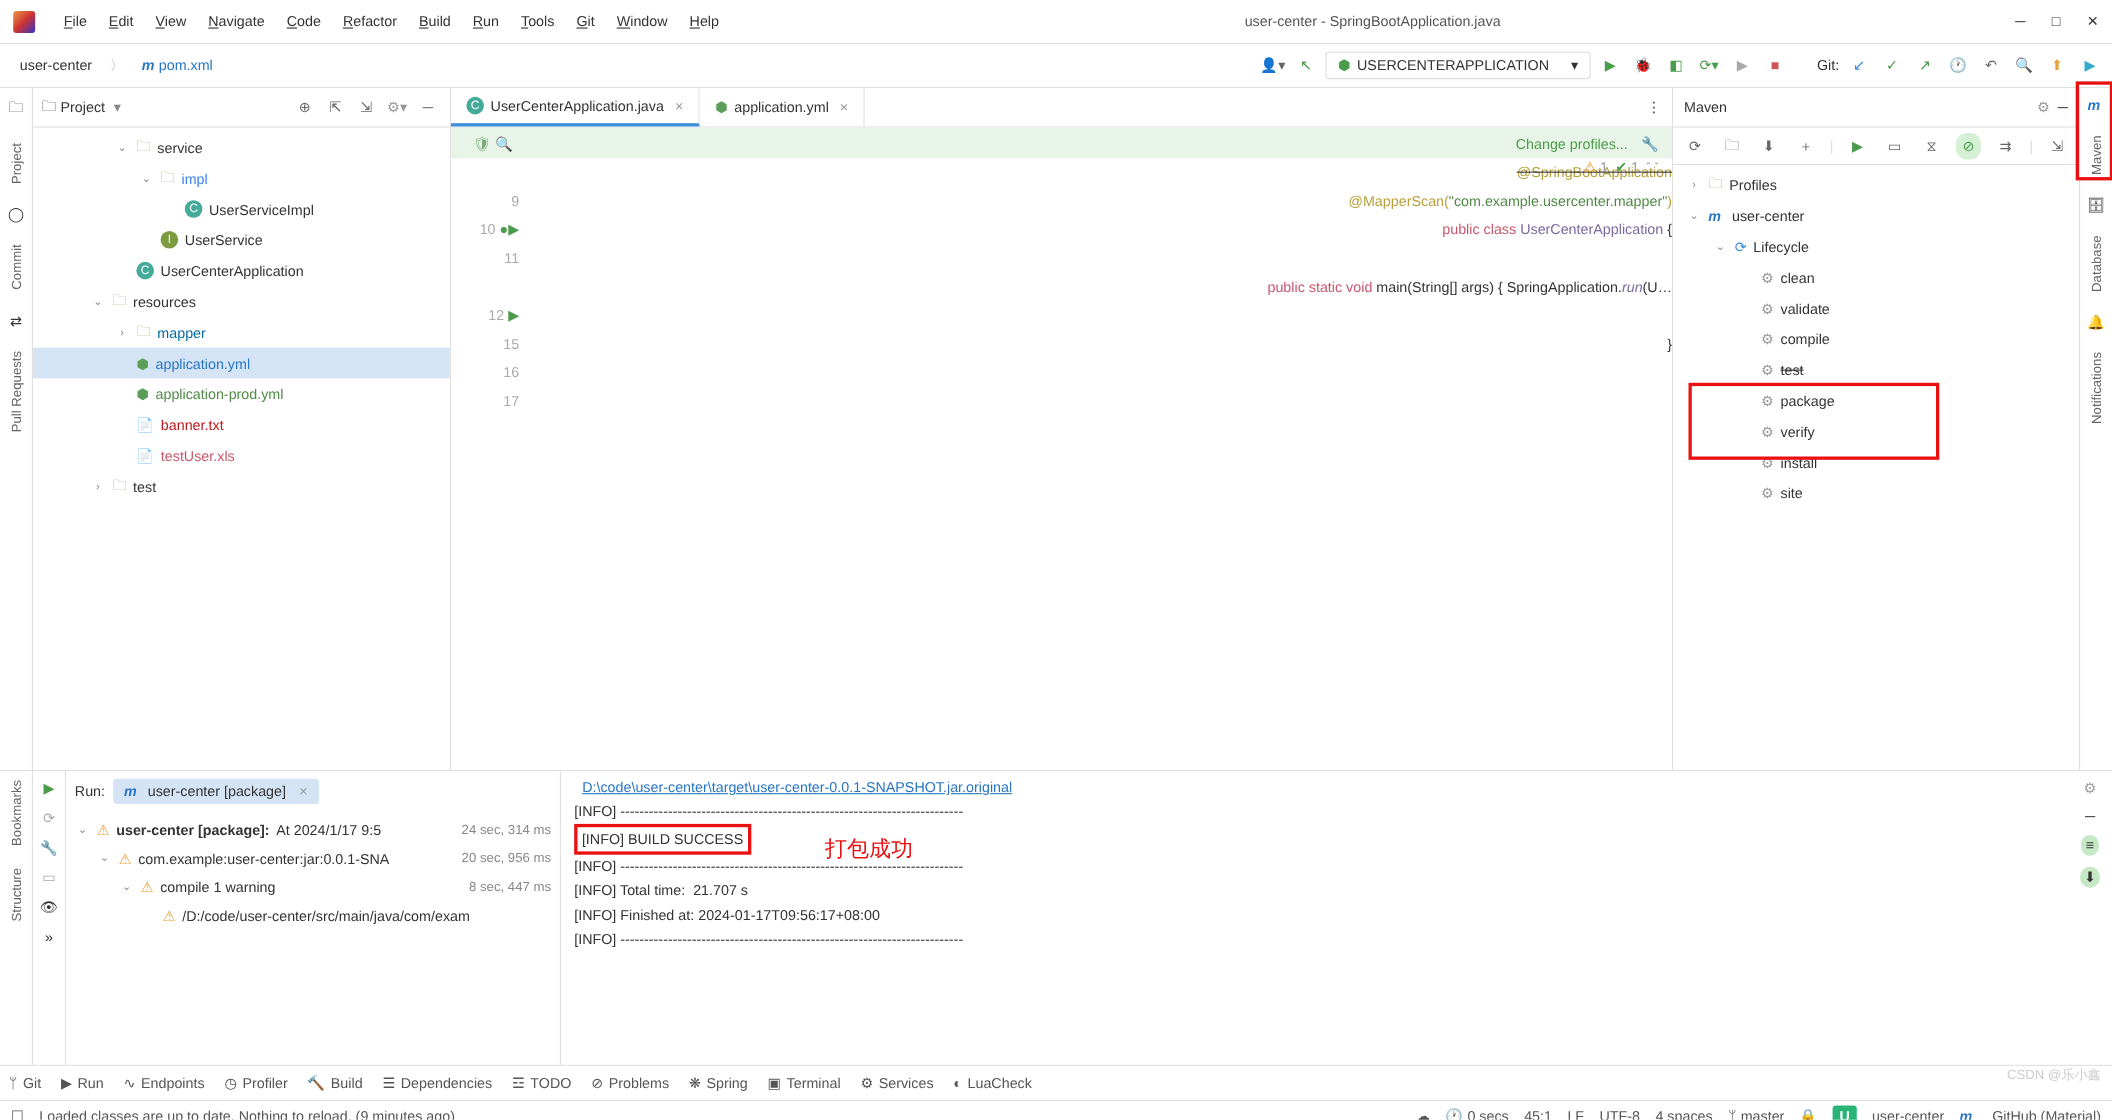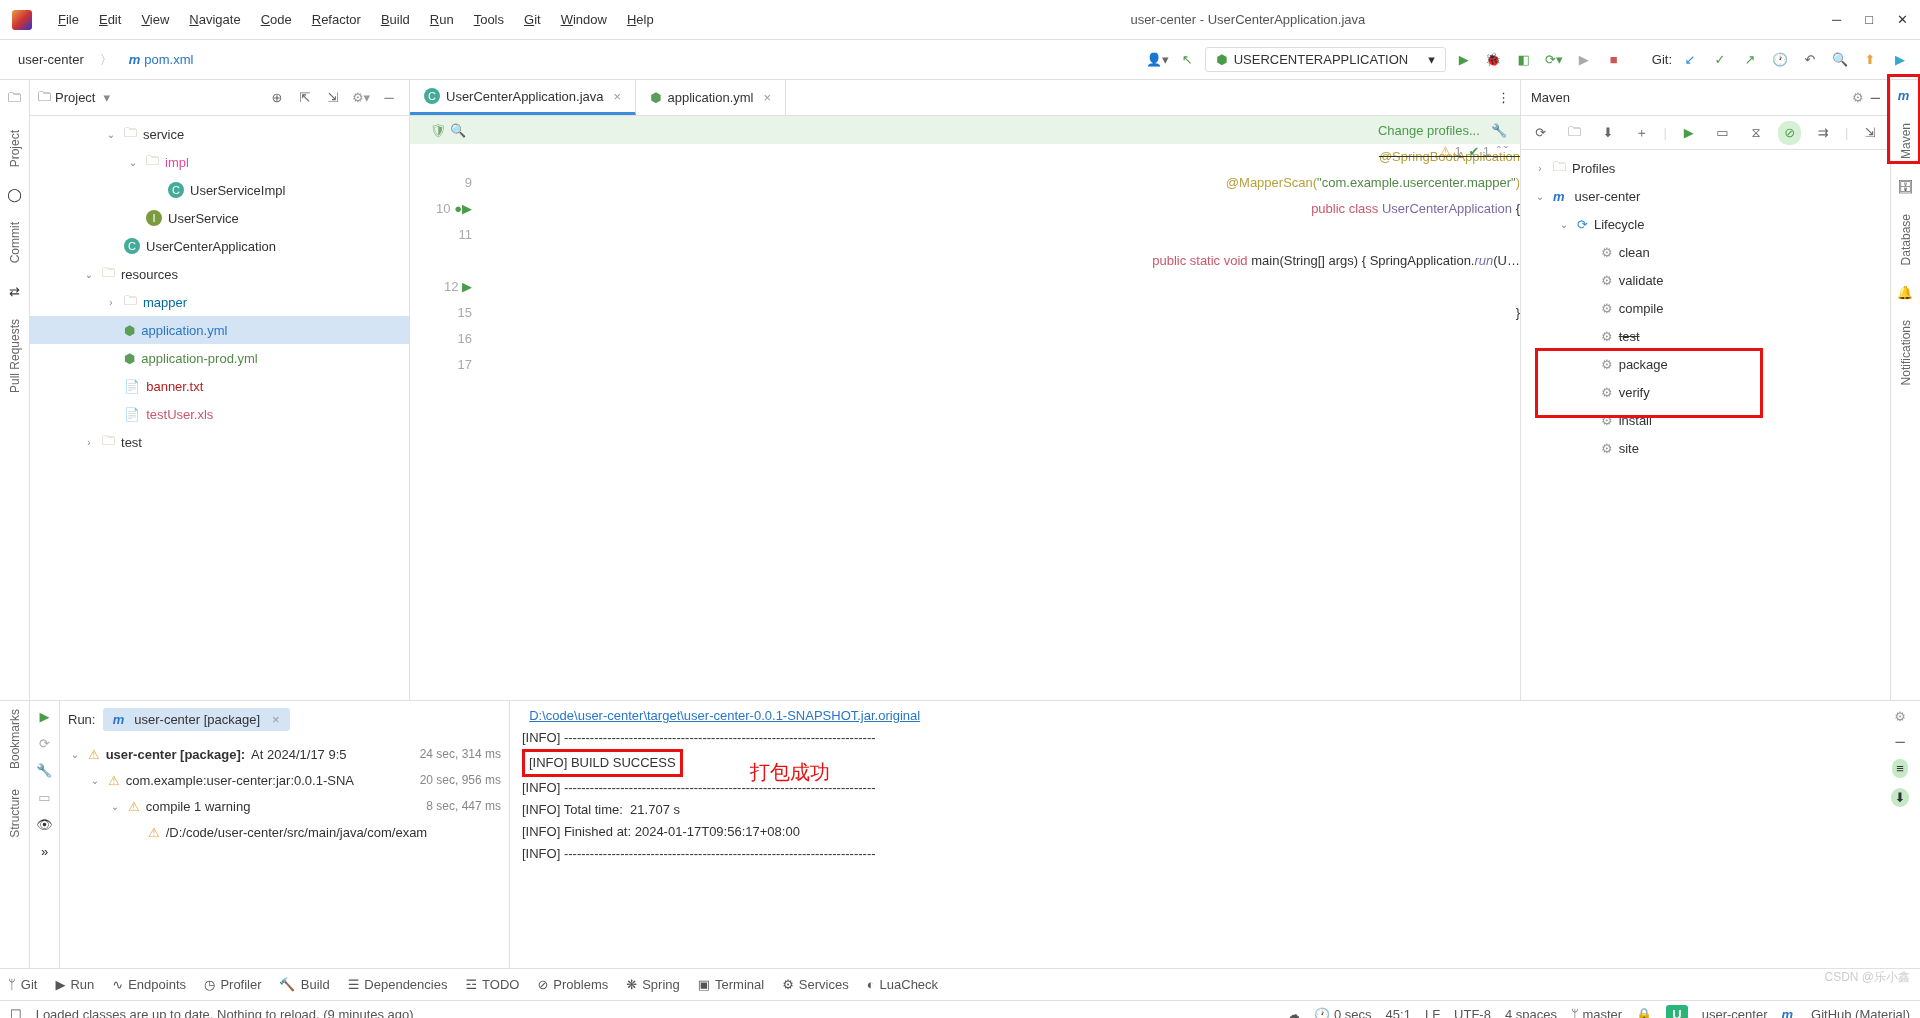--- a/index.html
+++ b/index.html
@@ -68,21 +68,21 @@
 .ubox { background: #2ab578; color: #fff; padding: 2px 6px; border-radius: 3px; font-weight: bold; }
 .gear { color: #999; }
 .watermark { position: absolute; right: 10px; bottom: 32px; color: #ccc; font-size: 12px; }
 </style>
 </head>
 <body>
 
 <div class="menubar">
   <div class="app-icon"></div>
   <div id="menu-slot"><span class="menu-item"><u>F</u>ile</span><span class="menu-item"><u>E</u>dit</span><span class="menu-item"><u>V</u>iew</span><span class="menu-item"><u>N</u>avigate</span><span class="menu-item"><u>C</u>ode</span><span class="menu-item"><u>R</u>efactor</span><span class="menu-item"><u>B</u>uild</span><span class="menu-item"><u>R</u>un</span><span class="menu-item"><u>T</u>ools</span><span class="menu-item"><u>G</u>it</span><span class="menu-item"><u>W</u>indow</span><span class="menu-item"><u>H</u>elp</span></div>
-  <div class="wintitle">user-center - UserCenterApplication.java</div>
+  <div class="wintitle">user-center - SpringBootApplication.java</div>
   <div class="winbtns">
     <span>─</span>
     <span>□</span>
     <span>✕</span>
   </div>
 </div>
 
 <div class="toolbar">
   <span class="crumb">user-center</span>
   <span style="color:#aaa">〉</span>
@@ -136,21 +136,21 @@
     </div>
     <div class="proj-tree" id="proj-tree">
         <div class="tree-item" style="padding-left: 74px;">
           <span class="exp">⌄</span>
           <span style="color:#b8a878">🗀</span>
           <span style="color:#333">service</span>
         </div>
         <div class="tree-item" style="padding-left: 96px;">
           <span class="exp">⌄</span>
           <span style="color:#b8a878">🗀</span>
-          <span style="color:#ec4899">impl</span>
+          <span style="color:#3b82f6">impl</span>
         </div>
         <div class="tree-item" style="padding-left: 118px;">
           <span class="exp"></span>
           <span class="fi c">C</span>
           <span style="color:#333">UserServiceImpl</span>
         </div>
         <div class="tree-item" style="padding-left: 96px;">
           <span class="exp"></span>
           <span class="fi i">I</span>
           <span style="color:#333">UserService</span>

